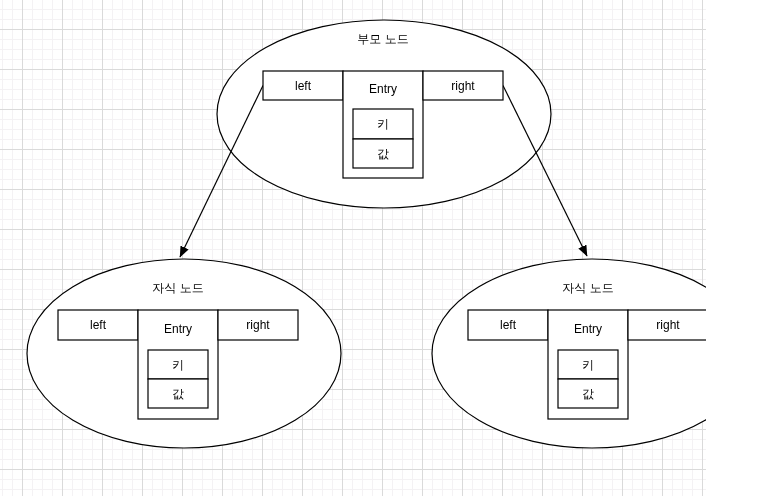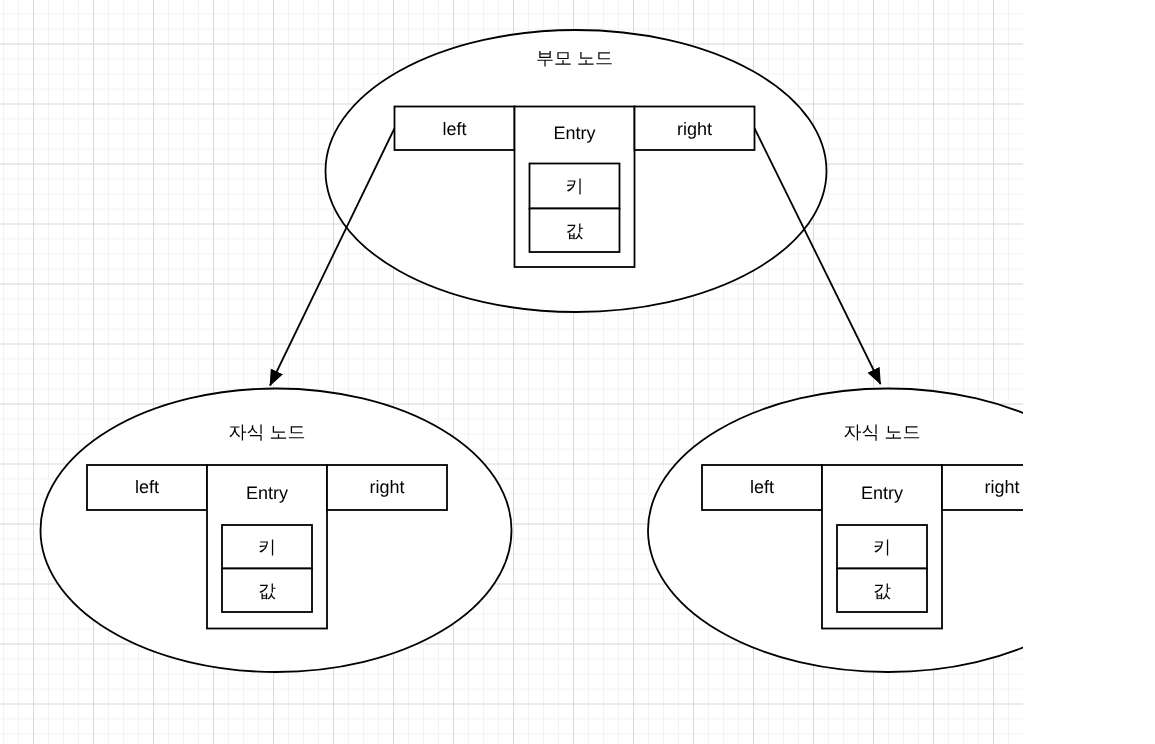--- a/index.html
+++ b/index.html
@@ -13,20 +13,21 @@
     height: 496px;
     overflow: hidden;
     background-color: var(--bg, #ffffff);
     background-image:
       linear-gradient(to right, var(--grid-major, #dadada) 1px, transparent 1px),
       linear-gradient(to bottom, var(--grid-major, #dadada) 1px, transparent 1px),
       linear-gradient(to right, var(--grid-minor, #f4f2f4) 1px, transparent 1px),
       linear-gradient(to bottom, var(--grid-minor, #f4f2f4) 1px, transparent 1px);
     background-size: 40px 40px, 40px 40px, 10px 10px, 10px 10px;
     background-position: 22px 0, 0 29px, 2px 0, 0 9px;
+    padding-left: 24px;
   }
   .canvas svg {
     position: absolute;
     left: 0;
     top: 0;
   }
   .shape {
     fill: #ffffff;
     stroke: var(--stroke, #000000);
     stroke-width: 1.2;

